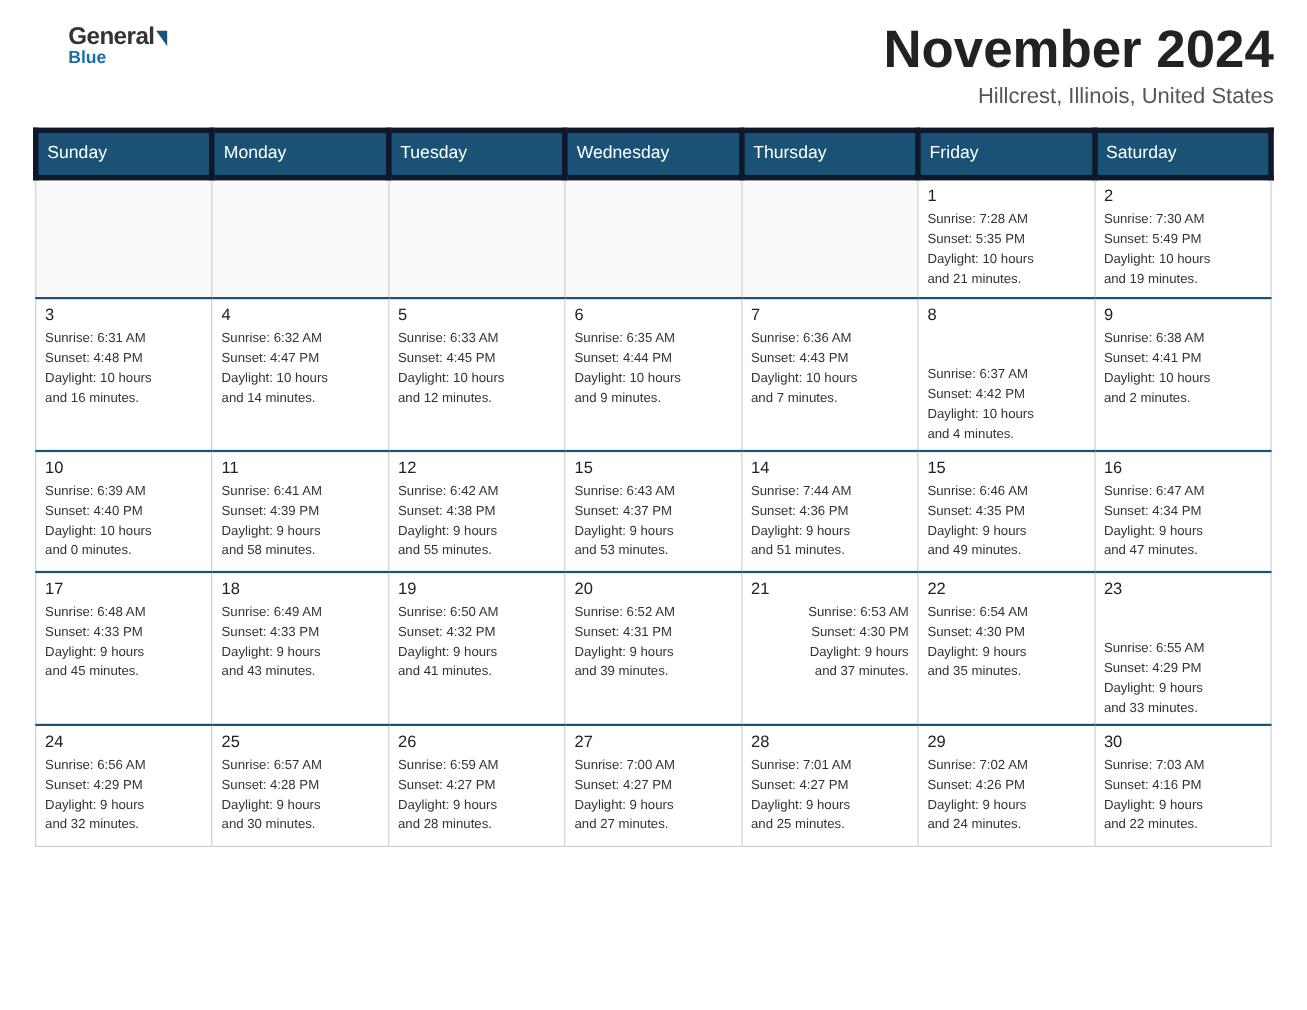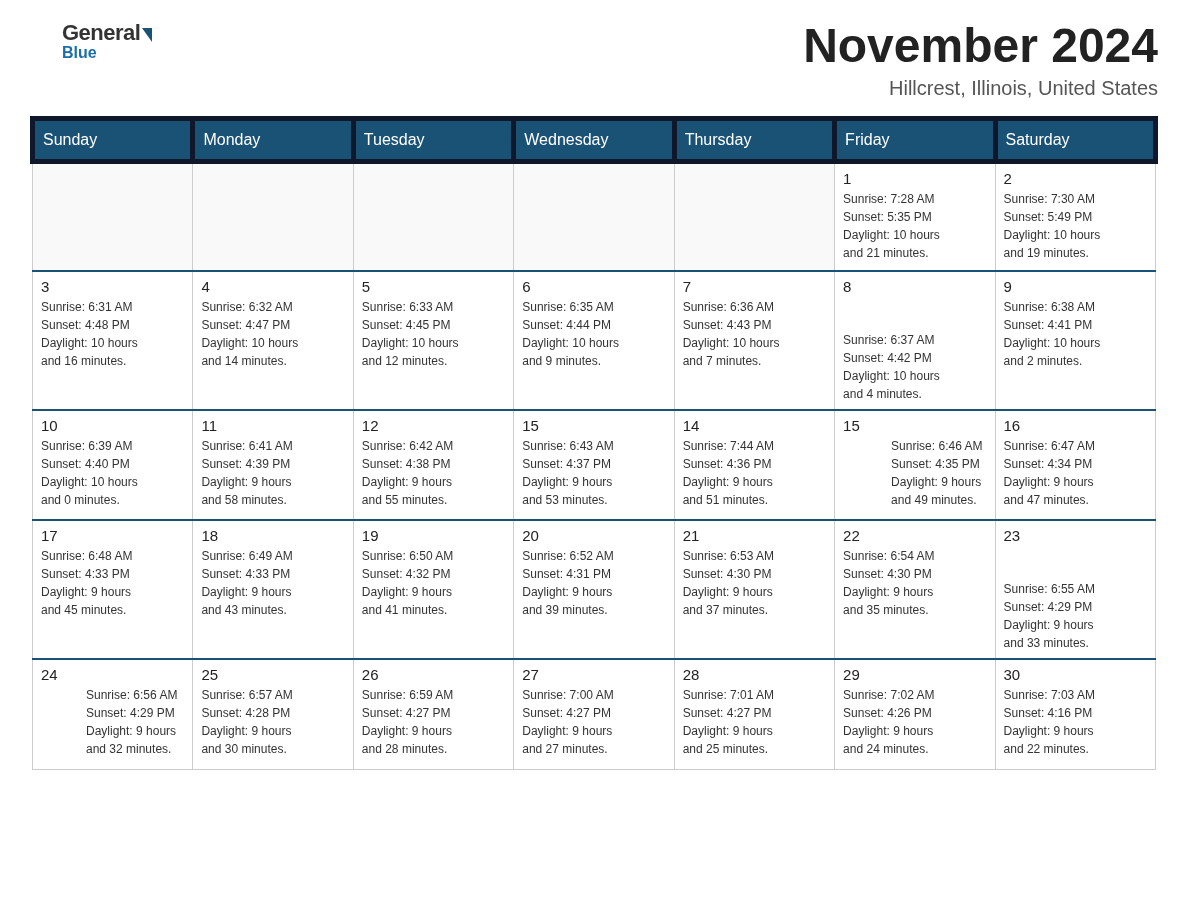--- a/index.html
+++ b/index.html
@@ -238,21 +238,21 @@
         </td>
         <td>
           <span class="day-num">14</span>
           <div class="day-info" style="white-space: pre-line;">Sunrise: 7:44 AM
 Sunset: 4:36 PM
 Daylight: 9 hours
 and 51 minutes.</div>
         </td>
         <td>
           <span class="day-num">15</span>
-          <div class="day-info" style="white-space: pre-line; margin-left: 48px;">Sunrise: 6:46 AM
+          <div class="day-info" style="white-space: pre-line;">Sunrise: 6:46 AM
 Sunset: 4:35 PM
 Daylight: 9 hours
 and 49 minutes.</div>
         </td>
         <td>
           <span class="day-num">16</span>
           <div class="day-info" style="white-space: pre-line;">Sunrise: 6:47 AM
 Sunset: 4:34 PM
 Daylight: 9 hours
 and 47 minutes.</div>
@@ -282,21 +282,21 @@
         </td>
         <td>
           <span class="day-num">20</span>
           <div class="day-info" style="white-space: pre-line;">Sunrise: 6:52 AM
 Sunset: 4:31 PM
 Daylight: 9 hours
 and 39 minutes.</div>
         </td>
         <td>
           <span class="day-num">21</span>
-          <div class="day-info" style="white-space: pre-line;">Sunrise: 6:53 AM
+          <div class="day-info" style="white-space: pre-line; text-align: right;">Sunrise: 6:53 AM
 Sunset: 4:30 PM
 Daylight: 9 hours
 and 37 minutes.</div>
         </td>
         <td>
           <span class="day-num">22</span>
           <div class="day-info" style="white-space: pre-line;">Sunrise: 6:54 AM
 Sunset: 4:30 PM
 Daylight: 9 hours
 and 35 minutes.</div>
@@ -305,21 +305,21 @@
           <span class="day-num">23</span>
           <div class="day-info" style="white-space: pre-line; margin-top: 36px;">Sunrise: 6:55 AM
 Sunset: 4:29 PM
 Daylight: 9 hours
 and 33 minutes.</div>
         </td>
       </tr>
       <tr class="row-border">
         <td>
           <span class="day-num">24</span>
-          <div class="day-info" style="white-space: pre-line; margin-left: 45px;">Sunrise: 6:56 AM
+          <div class="day-info" style="white-space: pre-line;">Sunrise: 6:56 AM
 Sunset: 4:29 PM
 Daylight: 9 hours
 and 32 minutes.</div>
         </td>
         <td>
           <span class="day-num">25</span>
           <div class="day-info" style="white-space: pre-line;">Sunrise: 6:57 AM
 Sunset: 4:28 PM
 Daylight: 9 hours
 and 30 minutes.</div>

